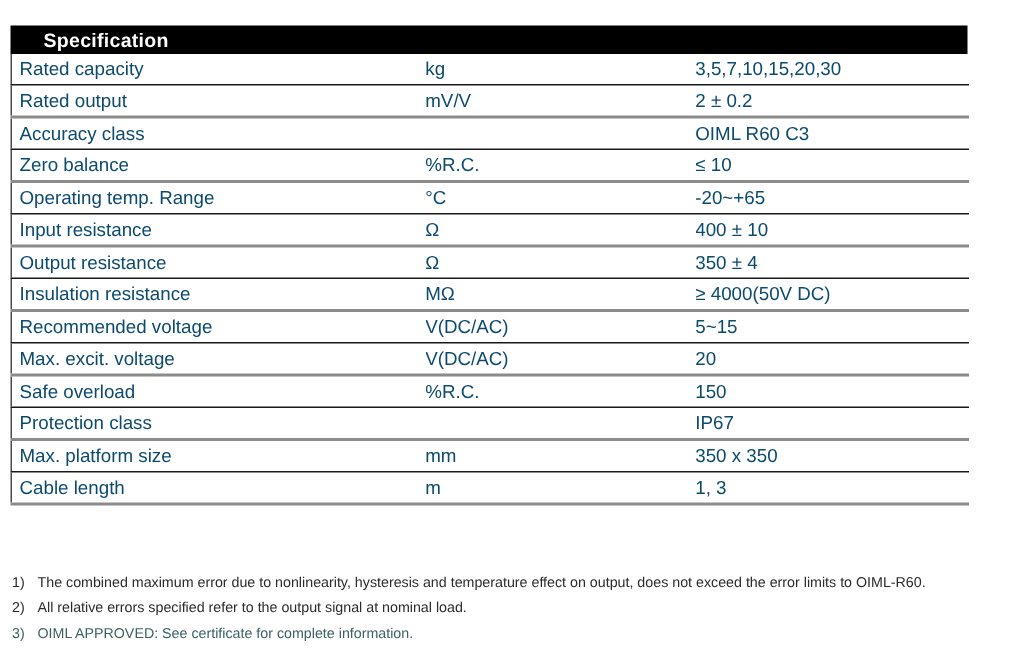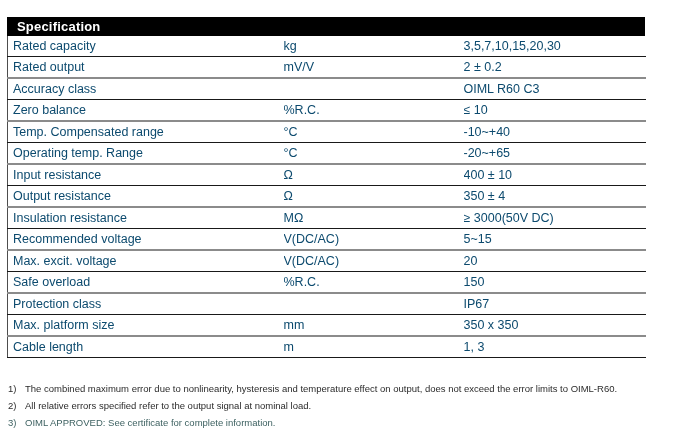--- a/index.html
+++ b/index.html
@@ -17,21 +17,21 @@
     top: 17px;
     width: 638px;
   }
   .spec-header {
     background: #000000;
     color: #ffffff;
     font-weight: bold;
     font-size: 13px;
     height: 19px;
     line-height: 19px;
-    padding-left: 10px;
+    padding-left: 22px;
     letter-spacing: 0.2px;
   }
   table.spec {
     border-collapse: collapse;
     width: 638px;
     table-layout: fixed;
     border-left: 1px solid #4d4d4d;
   }
   table.spec td {
     height: 20px;
@@ -93,43 +93,38 @@
           <td class="c1">Accuracy class</td>
           <td class="c2"></td>
           <td class="c3">OIML R60 C3</td>
         </tr>
         <tr>
           <td class="c1">Zero balance</td>
           <td class="c2">%R.C.</td>
           <td class="c3">≤ 10</td>
         </tr>
         <tr>
-          <td class="c1">Temp. Compensated range</td>
-          <td class="c2">°C</td>
-          <td class="c3">-10~+40</td>
-        </tr>
-        <tr>
           <td class="c1">Operating temp. Range</td>
           <td class="c2">°C</td>
           <td class="c3">-20~+65</td>
         </tr>
         <tr>
           <td class="c1">Input resistance</td>
           <td class="c2">Ω</td>
           <td class="c3">400 ± 10</td>
         </tr>
         <tr>
           <td class="c1">Output resistance</td>
           <td class="c2">Ω</td>
           <td class="c3">350 ± 4</td>
         </tr>
         <tr>
           <td class="c1">Insulation resistance</td>
           <td class="c2">MΩ</td>
-          <td class="c3">≥ 3000(50V DC)</td>
+          <td class="c3">≥ 4000(50V DC)</td>
         </tr>
         <tr>
           <td class="c1">Recommended voltage</td>
           <td class="c2">V(DC/AC)</td>
           <td class="c3">5~15</td>
         </tr>
         <tr>
           <td class="c1">Max. excit. voltage</td>
           <td class="c2">V(DC/AC)</td>
           <td class="c3">20</td>

